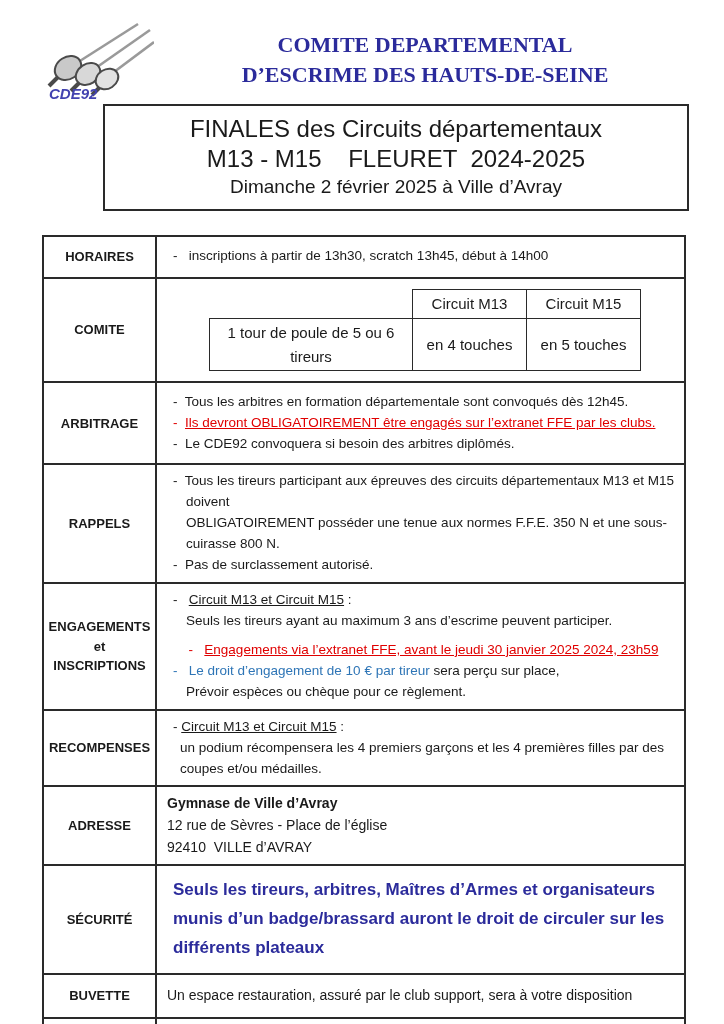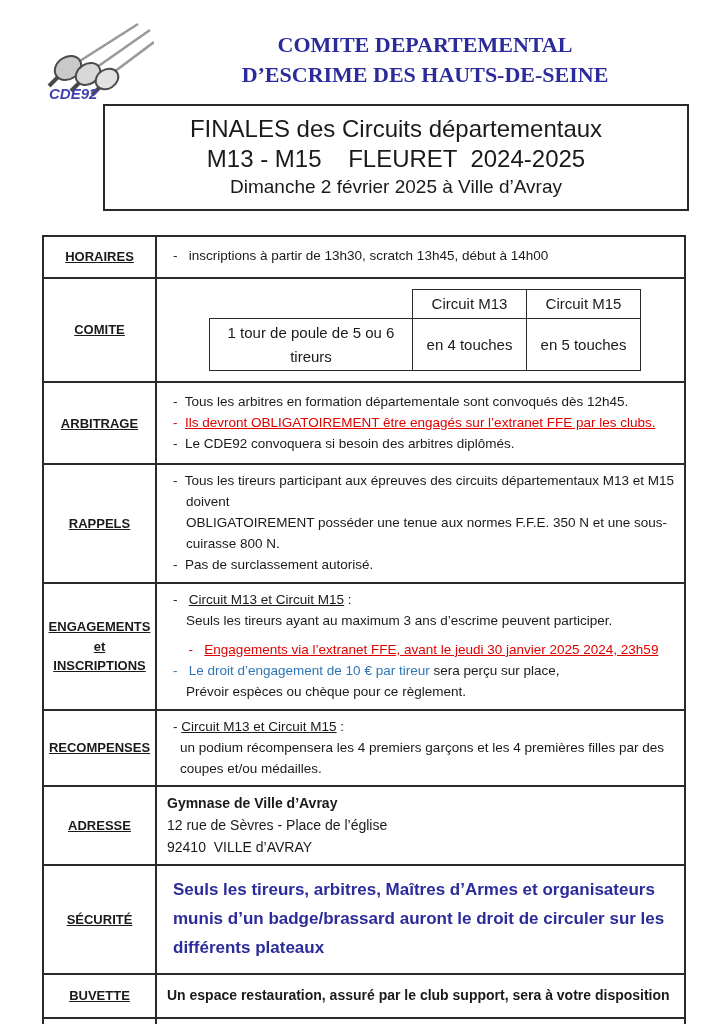--- a/index.html
+++ b/index.html
@@ -42,21 +42,21 @@
   .tbox .l3{font-size:19px;line-height:1.3;margin-top:1px;}
 
   
   table.main{
     margin:24px 0 0 42px;width:644px;border-collapse:collapse;
     font-size:13.5px;
   }
   table.main td{border:2px solid var(--line);vertical-align:middle;}
   td.lbl{
     width:113px;text-align:center;font-weight:bold;font-size:13px;
-    padding:4px 2px;line-height:1.5;text-decoration:underline;
+    padding:4px 2px;line-height:1.5;
   }
   td.cnt{padding:6px 10px 6px 16px;line-height:1.55;}
   td.cnt.center{padding-left:10px;}
   .hang{padding-left:13px;text-indent:-13px;}
   .ind{padding-left:13px;}
   .gap{margin-top:8px;text-align:center;}
 
   
   table.inner{border-collapse:collapse;margin:4px 0 4px 36px;font-size:15px;}
   table.inner td{border:1.6px solid var(--line);text-align:center;padding:2.5px 6px;}
@@ -64,21 +64,21 @@
   table.inner td.tcol{width:114px;}
   table.inner td.ghost{border:none;background:transparent;}
 
   
   .adr1{font-weight:bold;font-size:14px;}
   .adr{font-size:14px;line-height:1.75;}
   .sec{
     color:var(--navy);font-weight:bold;font-size:17px;line-height:1.7;
     padding:4px 6px;
   }
-  .buv{font-weight:bold;font-size:14px;}
+  .buv{font-weight:normal;font-size:14px;}
 </style>
 </head>
 <body>
 
 <div class="page">
 
   <div class="hdr">
     <svg class="logo" viewBox="0 0 108 84" aria-hidden="true">
       <g stroke="#9a9a9a" stroke-width="2.6" fill="none">
         <line x1="26" y1="44" x2="92" y2="2"></line>

